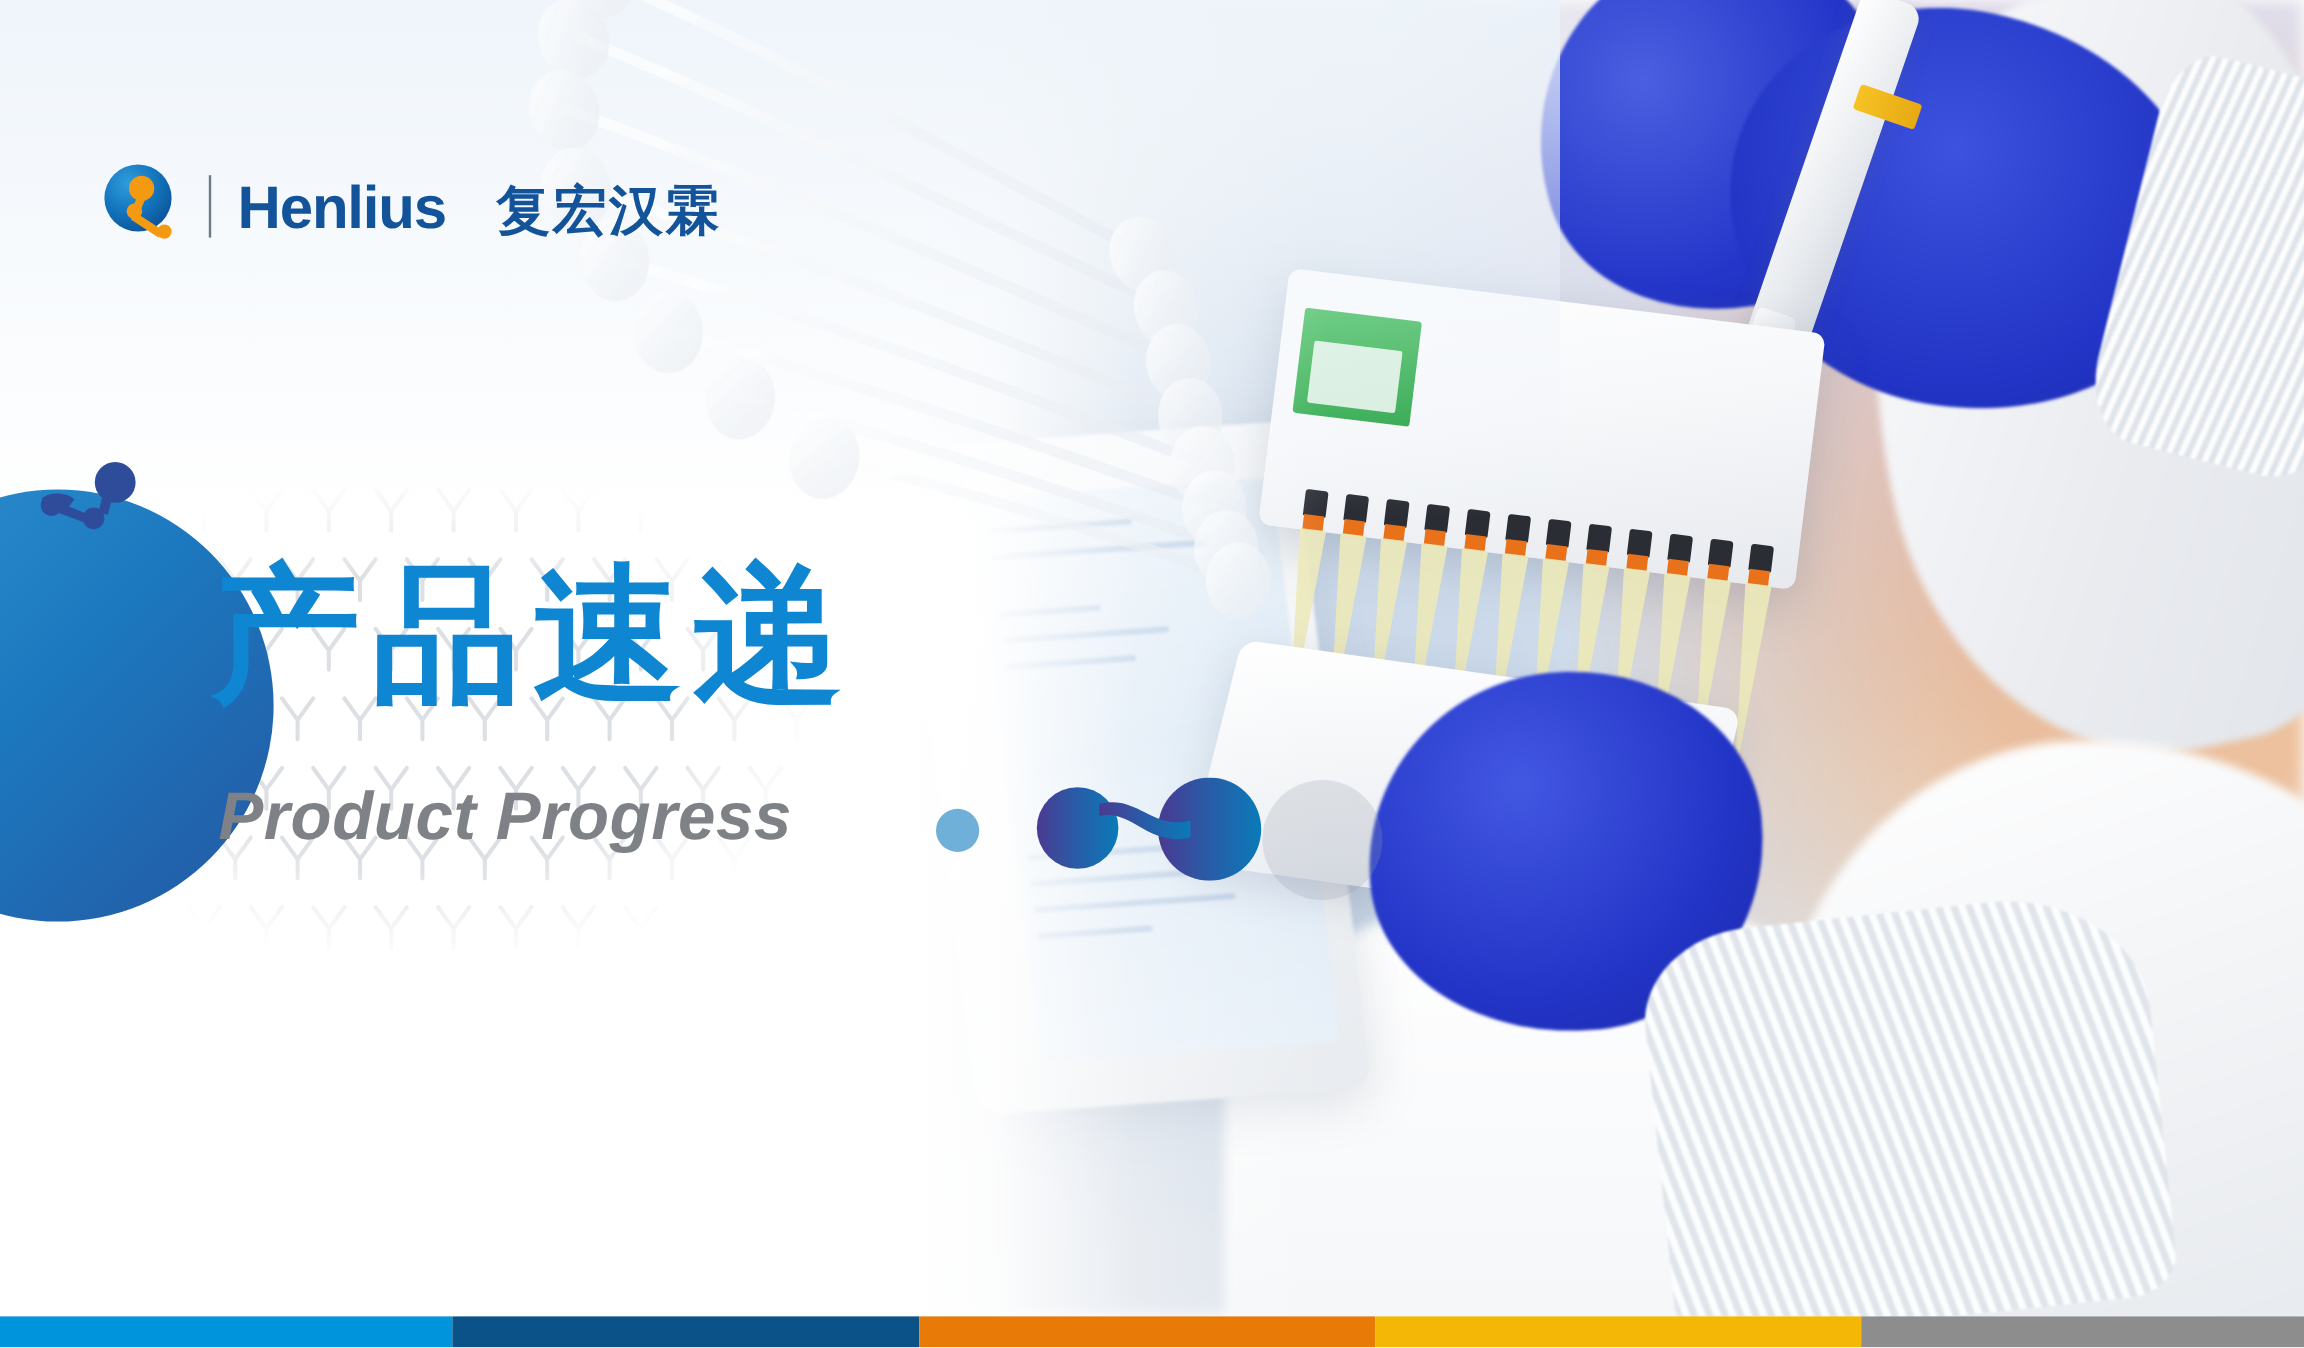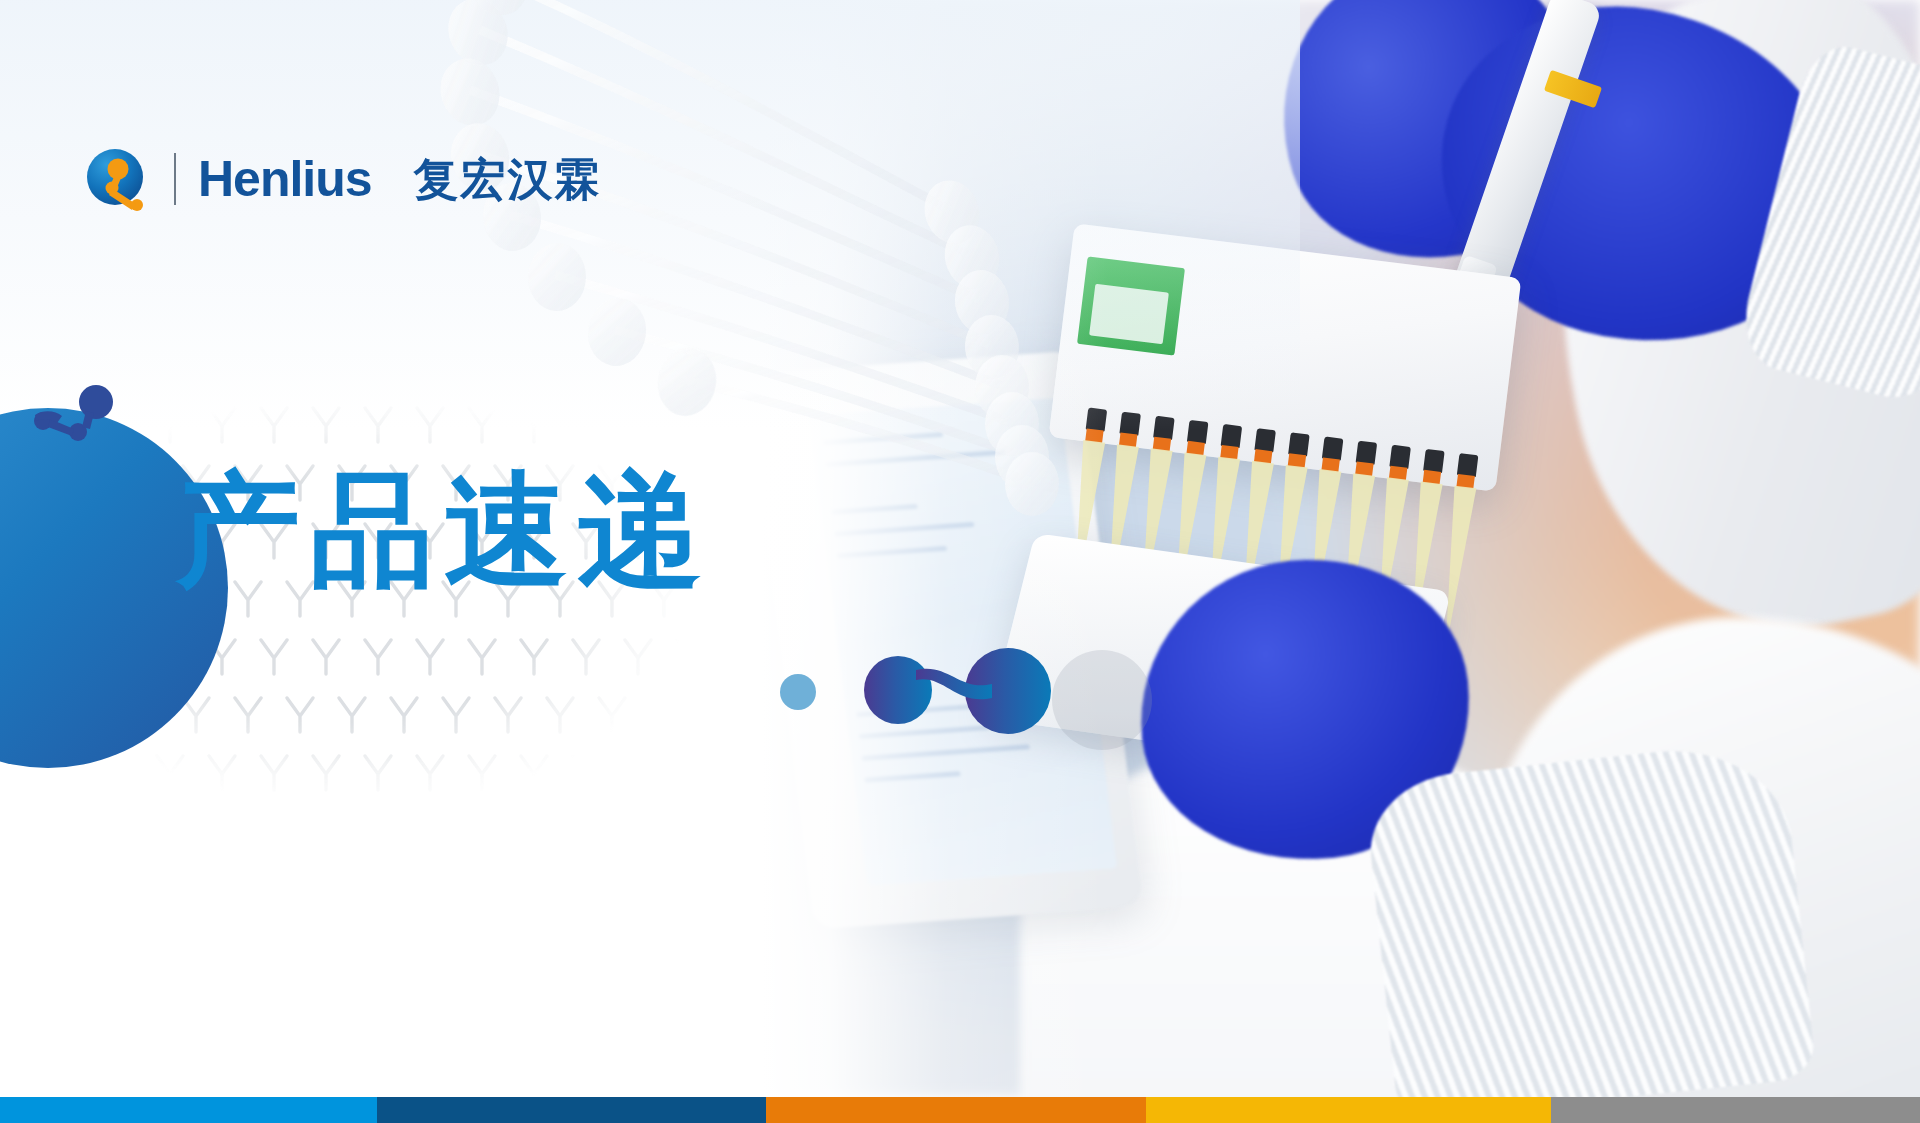--- a/index.html
+++ b/index.html
@@ -109,21 +109,21 @@
   
   .ab-pattern{position:absolute;left:56px;top:400px;width:680px;height:400px;
     -webkit-mask-image:radial-gradient(ellipse 330px 210px at 300px 200px,#000 58%,rgba(0,0,0,.35) 80%,transparent 100%);
     mask-image:radial-gradient(ellipse 330px 210px at 300px 200px,#000 58%,rgba(0,0,0,.35) 80%,transparent 100%);
     opacity:.55;}
   .big-circle{position:absolute;left:-132px;top:408px;width:360px;height:360px;border-radius:50%;
     background:linear-gradient(135deg,#2f8fd0 0%,#1c79bf 45%,#2458a3 100%);}
   .molecule{position:absolute;left:30px;top:385px;width:90px;height:70px;}
 
   
-  .logo-wrap{position:absolute;left:86px;top:148px;display:flex;align-items:center;}
+  .logo-wrap{position:absolute;left:86px;top:136px;display:flex;align-items:flex-end;}
   .logo-mark{position:relative;width:62px;height:62px;flex:0 0 auto;}
   .logo-divider{width:2px;height:52px;background:#6d7a88;margin:0 22px 0 26px;}
   .logo-en{font-size:50px;font-weight:700;color:#12539a;letter-spacing:-1px;line-height:1;}
   .logo-cn{font-size:45px;font-weight:700;color:#12539a;margin-left:42px;line-height:1;
     font-family:"DejaVu Sans","Liberation Sans",sans-serif;letter-spacing:2px;}
 
   .title-cn{position:absolute;left:176px;top:468px;font-size:124px;font-weight:700;
     color:#0f86d1;letter-spacing:10px;line-height:1;white-space:nowrap;
     font-family:"DejaVu Sans","Liberation Sans",sans-serif;text-align:center;}
   .title-en{position:absolute;left:182px;top:652px;font-size:56px;font-weight:700;
@@ -440,20 +440,21 @@
           <path d="M31 45 L54 60 L50 66 L27 51 Z"></path>
         </g>
       </svg>
     </div>
     <div class="logo-divider"></div>
     <div class="logo-en">Henlius</div>
     <div class="logo-cn">复宏汉霖</div>
   </div>
 
   <div class="title-cn">产品速递</div>
+  <div class="title-en">Product Progress</div>
 
   <div class="dot-small"></div>
   <svg class="dumbbell" viewBox="0 0 200 86">
     <defs>
       <linearGradient id="dbG" x1="0" y1="0" x2="1" y2="0">
         <stop offset="0%" stop-color="#4b3a91"></stop>
         <stop offset="46%" stop-color="#2a5aa6"></stop>
         <stop offset="100%" stop-color="#0a7ab8"></stop>
       </linearGradient>
     </defs>

